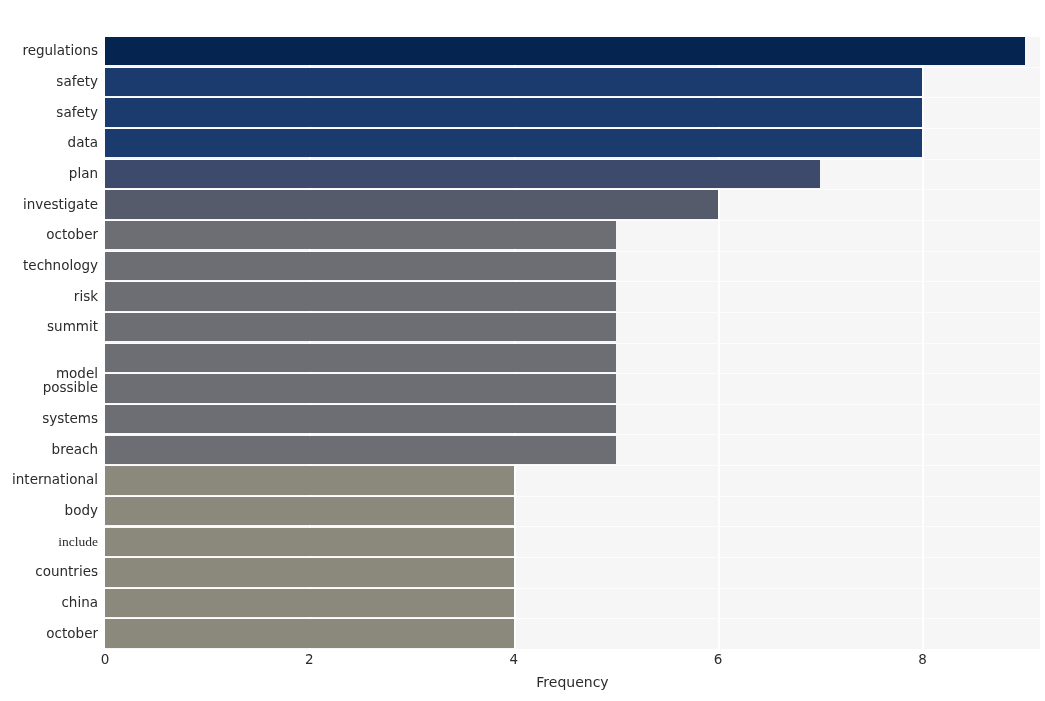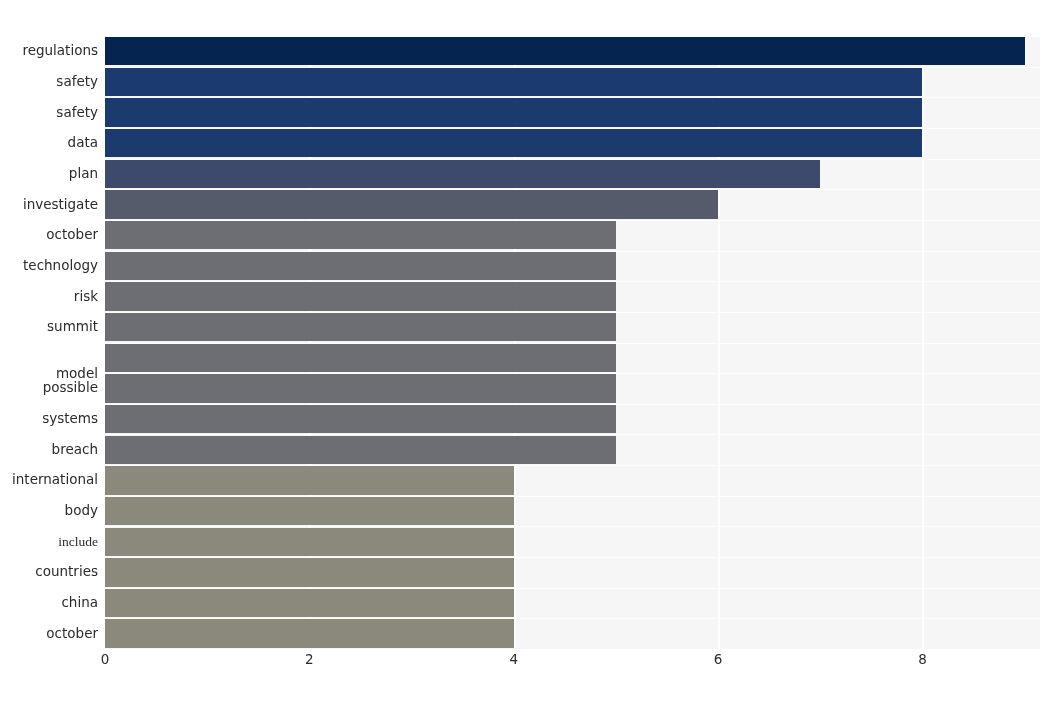--- a/index.html
+++ b/index.html
@@ -239,14 +239,15 @@
     </div>
 
   <div id="x-axis">
       <div class="xtick-label" style="left: 0px;">0</div>
       <div class="xtick-label" style="left: 204.372px;">2</div>
       <div class="xtick-label" style="left: 408.743px;">4</div>
       <div class="xtick-label" style="left: 613.115px;">6</div>
       <div class="xtick-label" style="left: 817.486px;">8</div>
     </div>
 
+  <div id="x-axis-title">Frequency</div>
 
 </div>
 
 </body></html>

